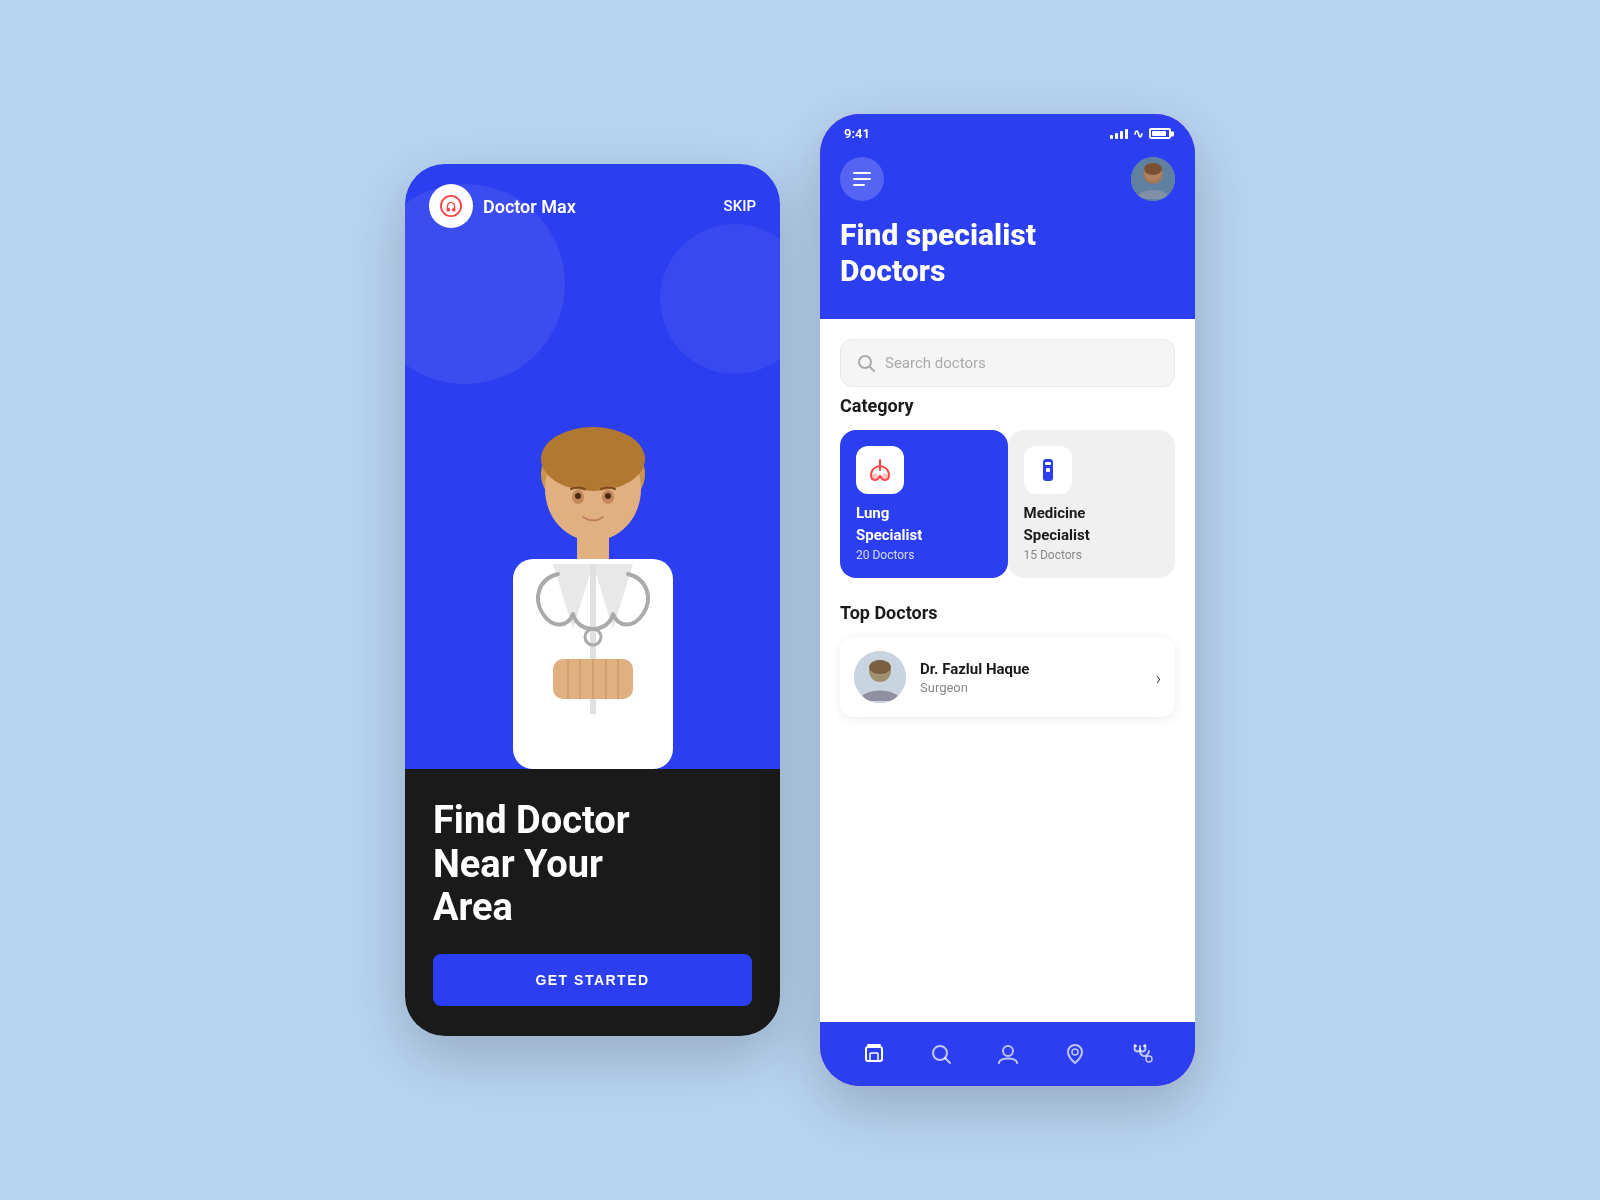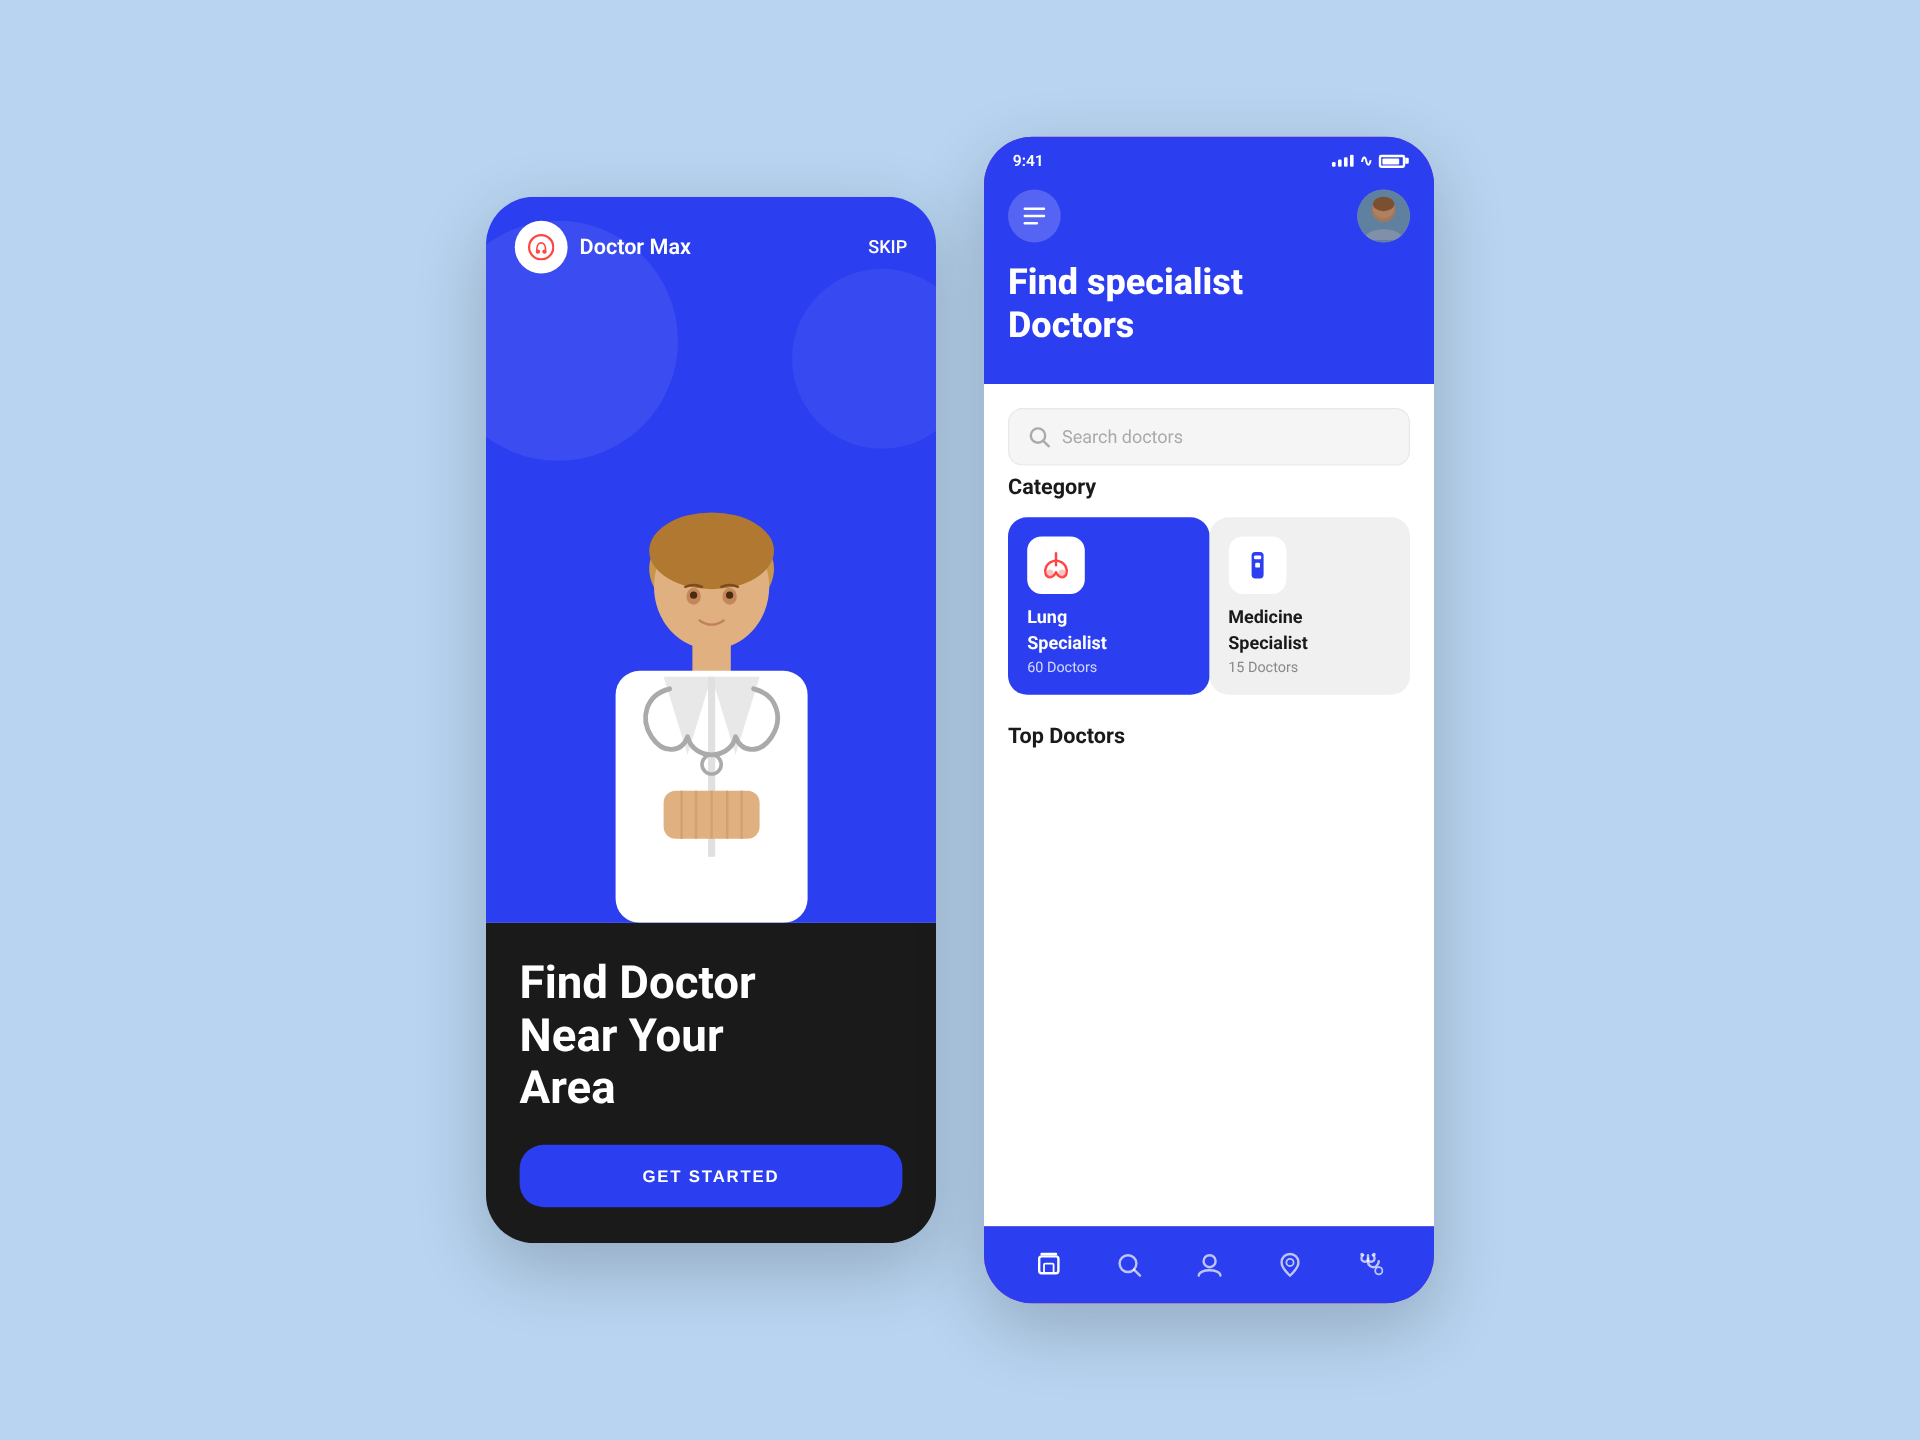--- a/index.html
+++ b/index.html
@@ -115,21 +115,21 @@
       color: white;
       font-size: 38px;
       font-weight: 700;
       line-height: 1.15;
     }
 
     .get-started-btn {
       background-color: #2b3ef0;
       color: white;
       border: none;
-      border-radius: 20px;
+      border-radius: 8px;
       padding: 18px;
       font-size: 14px;
       font-weight: 700;
       letter-spacing: 1.5px;
       text-transform: uppercase;
       width: 100%;
       cursor: pointer;
       margin-top: 24px;
     }
 
@@ -565,39 +565,54 @@
           <svg width="28" height="28" viewBox="0 0 28 28" fill="none">
             <path d="M14 4 L14 14" stroke="#ff4444" stroke-width="2" stroke-linecap="round"></path>
             <path d="M14 10 C14 10 8 11 6 15 C4 19 5 24 9 24 C12 24 13 22 14 20" stroke="#ff4444" stroke-width="2" fill="none" stroke-linecap="round"></path>
             <path d="M14 10 C14 10 20 11 22 15 C24 19 23 24 19 24 C16 24 15 22 14 20" stroke="#ff4444" stroke-width="2" fill="none" stroke-linecap="round"></path>
             <ellipse cx="9" cy="21" rx="3" ry="3.5" fill="#ff6666" opacity="0.4"></ellipse>
             <ellipse cx="19" cy="21" rx="3" ry="3.5" fill="#ff6666" opacity="0.4"></ellipse>
           </svg>
         </div>
         <div class="category-name">Lung</div>
         <div class="category-name">Specialist</div>
-        <div class="category-count">60 Doctors</div>
+        <div class="category-count">20 Doctors</div>
       </div>
 
       <div class="category-card inactive">
         <div class="category-icon-box">
           <svg width="28" height="28" viewBox="0 0 28 28" fill="none">
             <rect x="9" y="3" width="10" height="22" rx="3" fill="#2b3ef0"></rect>
             <rect x="11" y="6" width="6" height="3" rx="1" fill="white"></rect>
             <rect x="12" y="12" width="4" height="4" rx="1" fill="white"></rect>
           </svg>
         </div>
         <div class="category-name">Medicine</div>
         <div class="category-name">Specialist</div>
         <div class="category-count">15 Doctors</div>
       </div>
     </div>
 
     <div class="top-doctors-title">Top Doctors</div>
 
+    <div class="doctor-card">
+      <div class="doctor-avatar">
+        <svg width="52" height="52" viewBox="0 0 52 52" fill="none">
+          <circle cx="26" cy="26" r="26" fill="#c8d4e0"></circle>
+          <circle cx="26" cy="20" r="11" fill="#a09070"></circle>
+          <path d="M6 50 C6 36 46 36 46 50" fill="#9090a0"></path>
+          <ellipse cx="26" cy="16" rx="11" ry="7" fill="#7a6040"></ellipse>
+        </svg>
+      </div>
+      <div class="doctor-info">
+        <div class="doctor-name">Dr. Fazlul Haque</div>
+        <div class="doctor-specialty">Surgeon</div>
+      </div>
+      <span class="chevron-right">›</span>
+    </div>
 
   </div>
 
   <div class="bottom-nav">
     <div class="nav-icon active">
       <svg width="22" height="22" viewBox="0 0 22 22" fill="none">
         <rect x="3" y="4" width="16" height="14" rx="2" stroke="white" stroke-width="2" fill="none"></rect>
         <rect x="7" y="10" width="8" height="8" rx="1" stroke="white" stroke-width="1.5" fill="none"></rect>
         <rect x="4" y="1" width="14" height="2" rx="1" fill="white"></rect>
       </svg>

